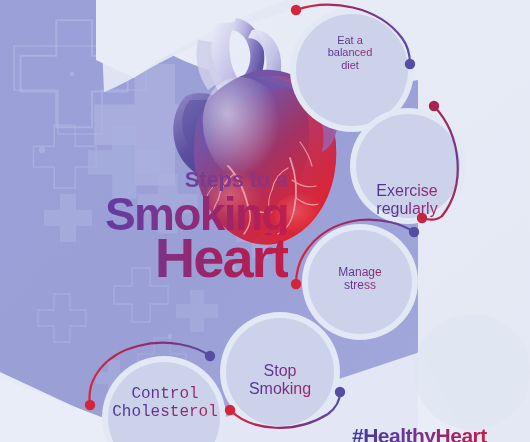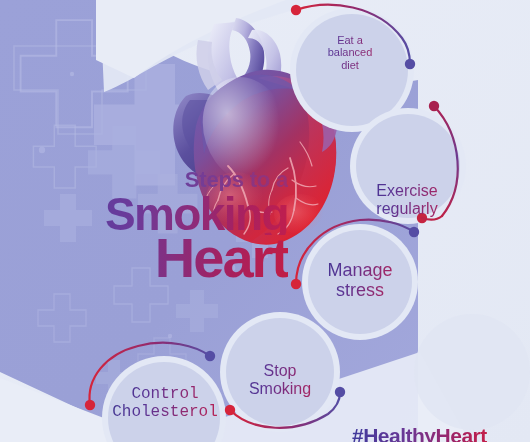--- a/index.html
+++ b/index.html
@@ -38,21 +38,21 @@
   
   .step-label{
     position:absolute;text-align:center;font-weight:normal;line-height:1.12;
     background:linear-gradient(100deg,#3a3490 0%,#5a3494 35%,#9e2667 75%,#c2214e 100%);
     -webkit-background-clip:text;background-clip:text;color:transparent;
     -webkit-text-fill-color:transparent;
     pointer-events:none;
   }
   #label-diet{left:300px;top:34px;width:100px;font-size:11px;}
   #label-exercise{left:355px;top:142px;width:104px;font-size:16px;margin-top:40px;}
-  #label-stress{left:312px;top:260px;width:96px;font-size:18px;}
+  #label-stress{left:312px;top:266px;width:96px;font-size:12px;}
   #label-smoking{left:228px;top:362px;width:104px;font-size:16px;}
   #label-cholesterol{left:104px;top:386px;width:122px;font-size:16px;font-family:Liberation Mono, monospace;}
 
   #hashtag{
     position:absolute;left:352px;top:424px;font-size:21px;font-weight:bold;
     letter-spacing:-0.5px;
     background:linear-gradient(90deg,#3f3a9c 0%,#6a3795 40%,#a22263 78%,#c31f49 100%);
     -webkit-background-clip:text;background-clip:text;color:transparent;
     -webkit-text-fill-color:transparent;
     pointer-events:none;

